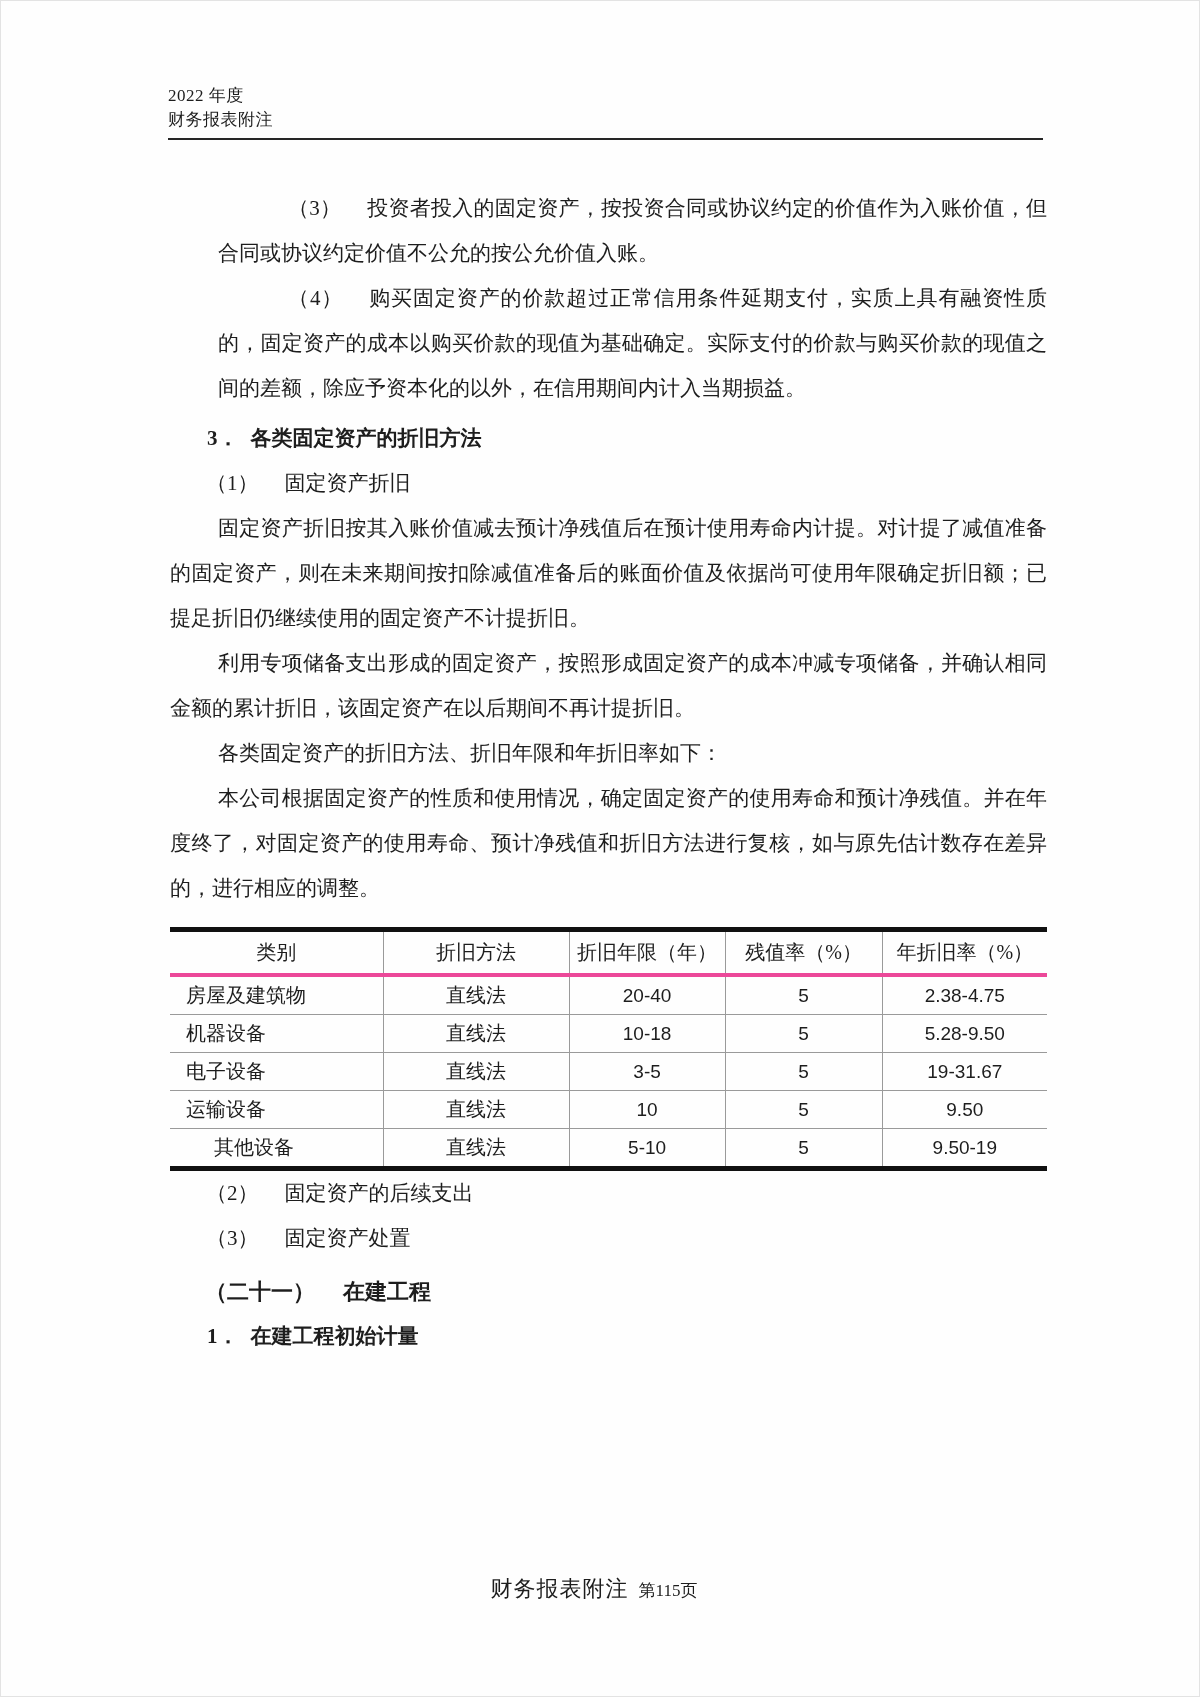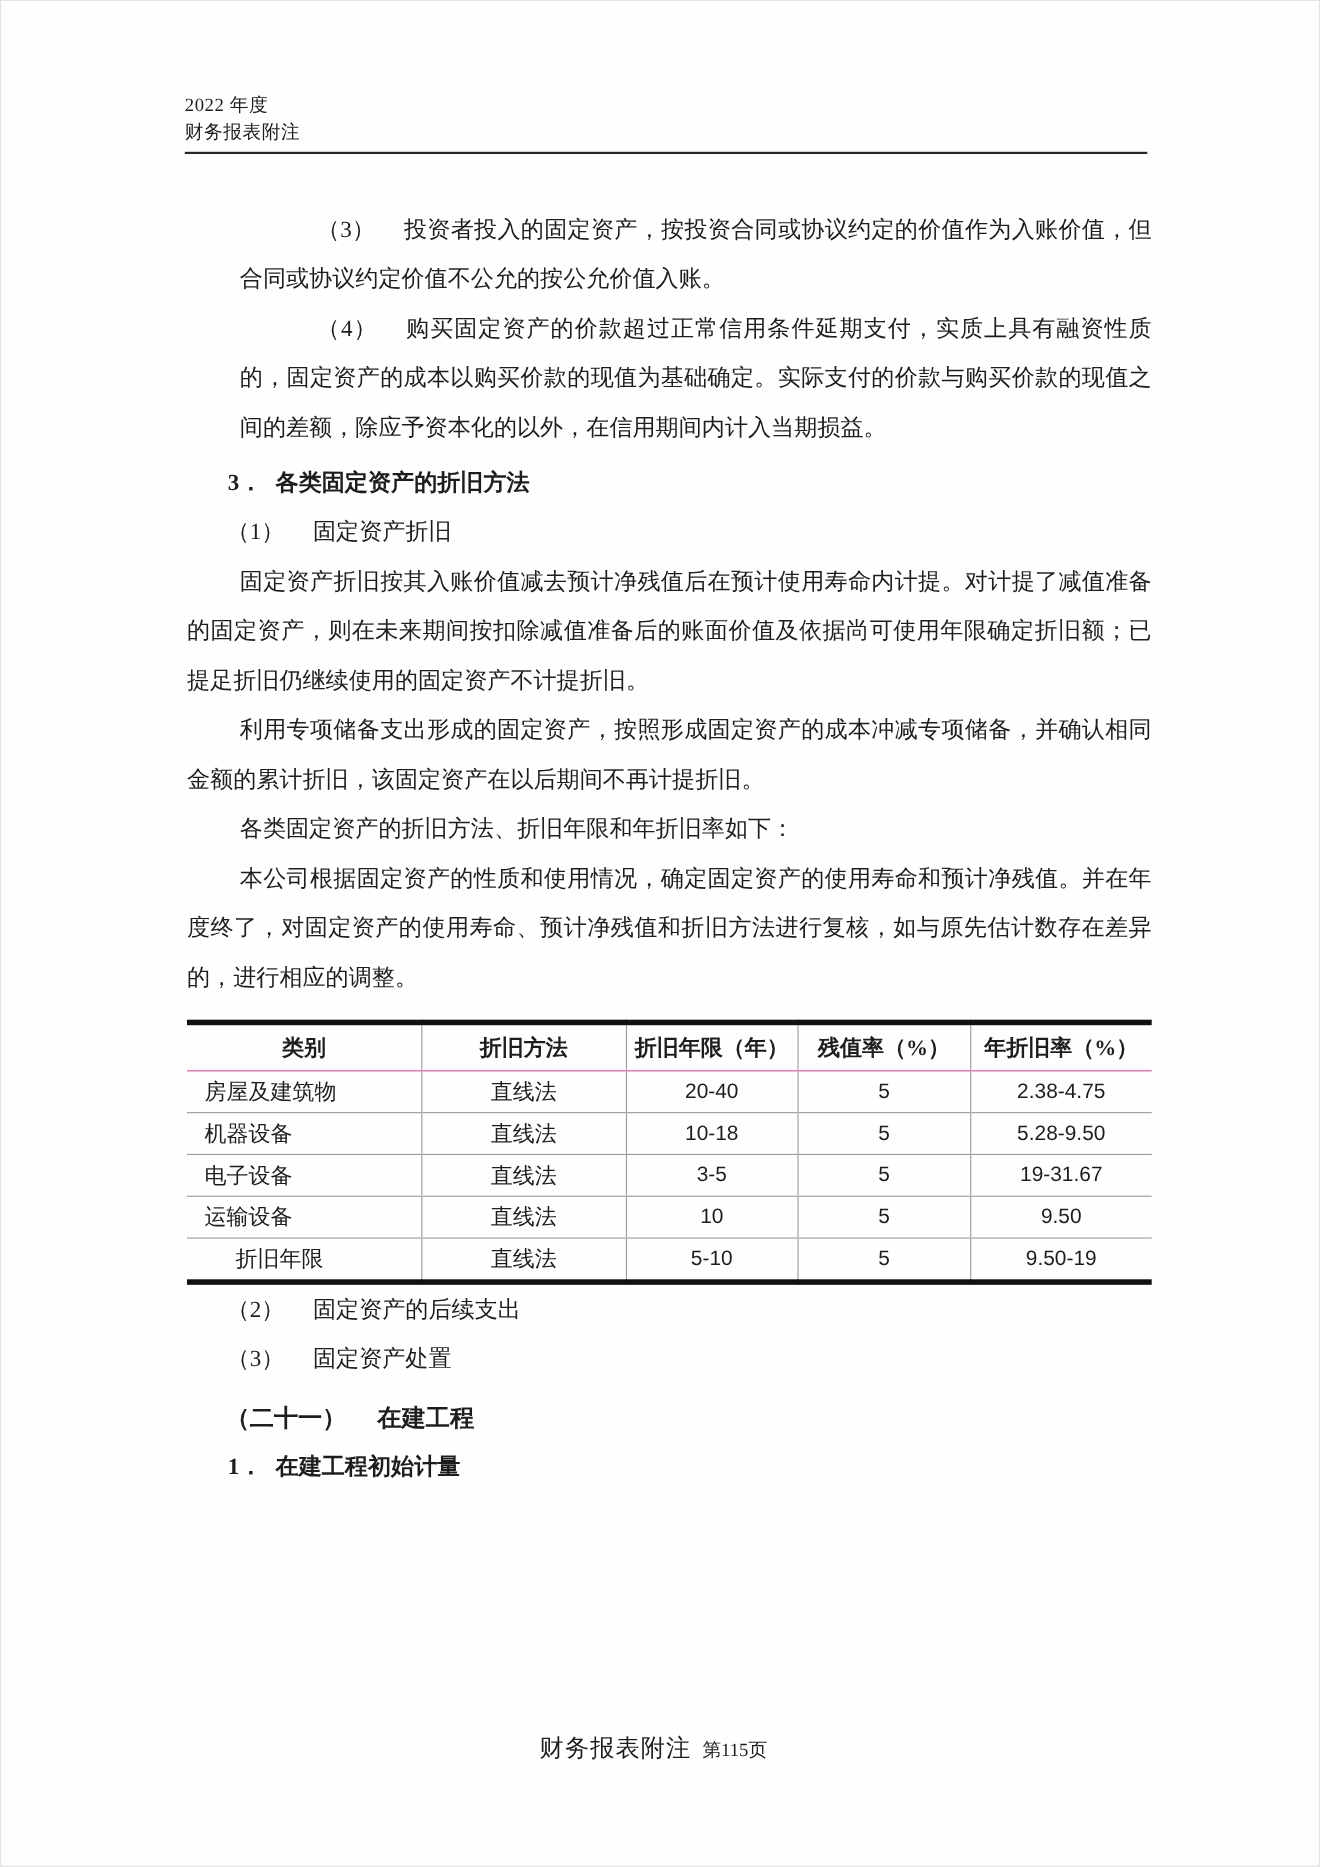--- a/index.html
+++ b/index.html
@@ -47,23 +47,23 @@
     width: 100%;
     margin-top: 16px;
     border-collapse: collapse;
     border-top: 5px solid #111;
     border-bottom: 5px solid #111;
     font-size: 20px;
     line-height: normal;
     text-align: center;
   }
   .dep-table th {
-    font-weight: 700;
+    font-weight: 400;
     height: 41px;
-    border-bottom: 1px solid #ec4899;
+    border-bottom: 4px solid #ec4899;
     padding: 0;
   }
   .dep-table td { height: 37px; padding: 0; }
   .dep-table tbody tr:not(:last-child) td { border-bottom: 1px solid #9a9a9a; }
   .dep-table th + th, .dep-table td + td { border-left: 1px solid #9a9a9a; }
   .dep-table th:nth-child(1), .dep-table td:nth-child(1) { width: 24.3%; }
   .dep-table th:nth-child(2), .dep-table td:nth-child(2) { width: 21.2%; }
   .dep-table th:nth-child(3), .dep-table td:nth-child(3) { width: 17.8%; }
   .dep-table th:nth-child(4), .dep-table td:nth-child(4) { width: 17.9%; }
   .dep-table td.c0 { text-align: left; padding-left: 16px; }
@@ -138,21 +138,21 @@
           <td class="c4 numcell">19-31.67</td>
         </tr>
         <tr>
           <td class="c0">运输设备</td>
           <td class="c1">直线法</td>
           <td class="c2 numcell">10</td>
           <td class="c3 numcell">5</td>
           <td class="c4 numcell">9.50</td>
         </tr>
         <tr>
-          <td class="c0 indent">折旧年限</td>
+          <td class="c0 indent">其他设备</td>
           <td class="c1">直线法</td>
           <td class="c2 numcell">5-10</td>
           <td class="c3 numcell">5</td>
           <td class="c4 numcell">9.50-19</td>
         </tr>
       </tbody>
   </table>
 
   <p class="list-item"><span class="num">（2）</span><span>固定资产的后续支出</span></p>
 

